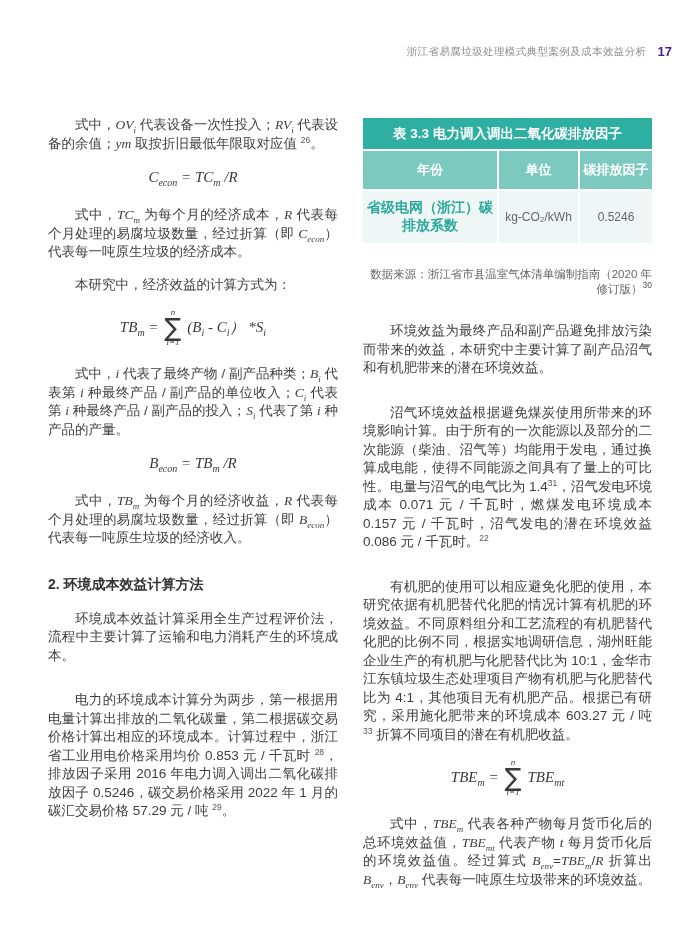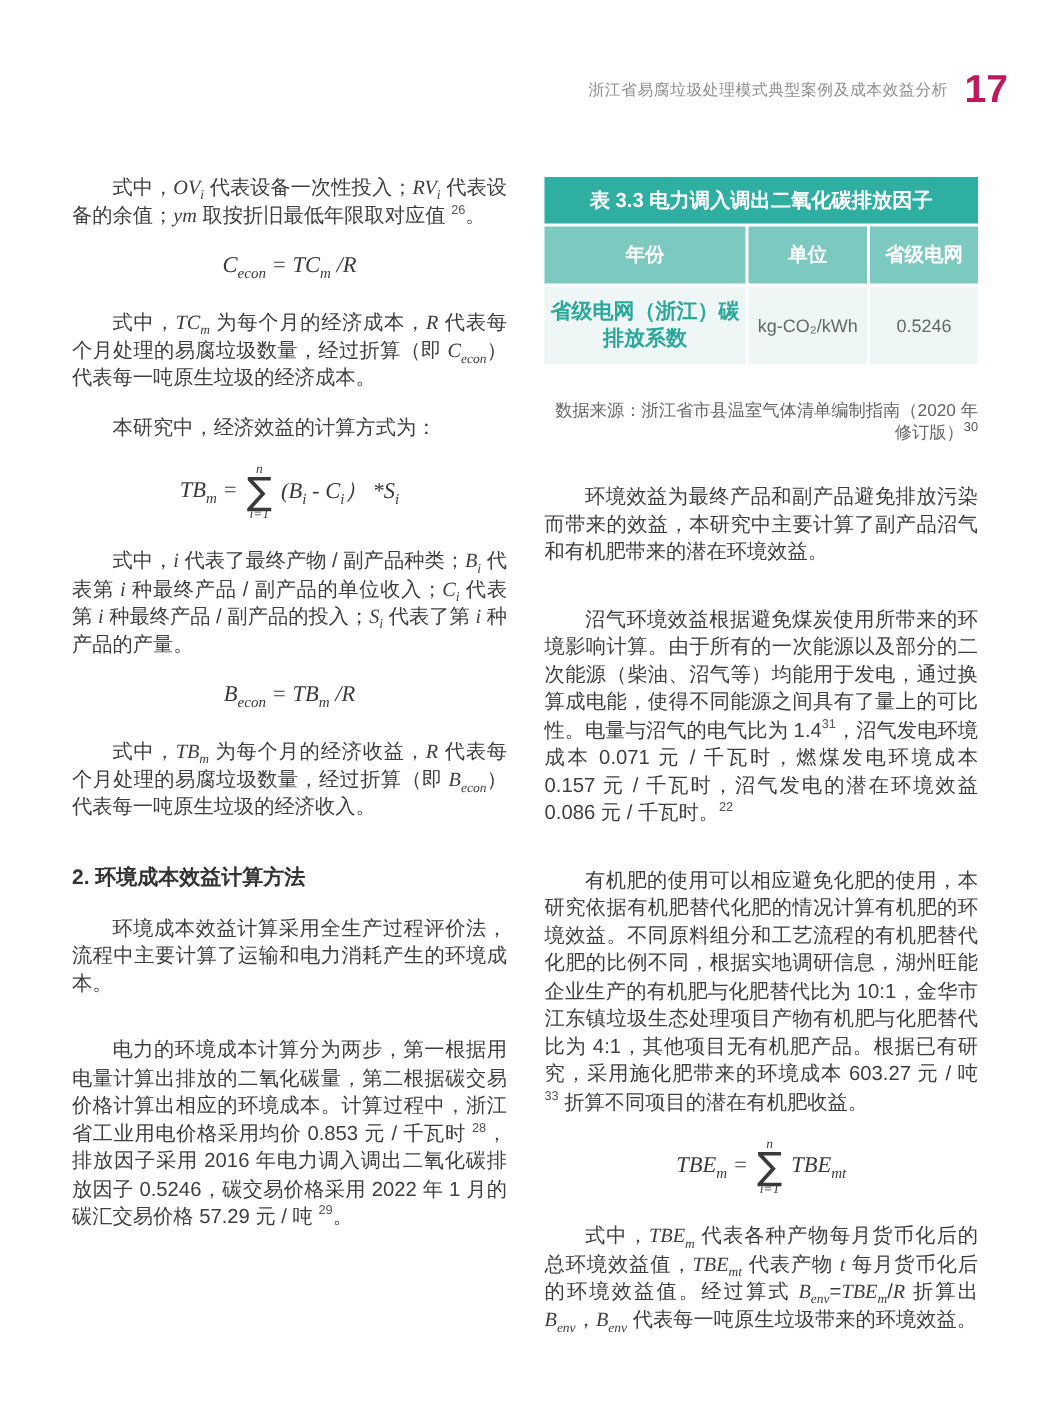--- a/index.html
+++ b/index.html
@@ -6,21 +6,21 @@
   .page {
     position:relative; width:700px; height:950px; margin:0 auto;
     background:#ffffff; overflow:hidden;
     font-family:"Liberation Sans", sans-serif;
     text-decoration:underline;
     -webkit-font-smoothing:antialiased;
   }
   
   .pg-header { position:absolute; top:44px; right:28px; display:flex; align-items:center; gap:11px; }
   .pg-header-title { font-size:10.5px; color:#8e8e8e; letter-spacing:0.4px; }
-  .pg-number { font-size:26px; font-weight:bold; color:#be185d; }
+  .pg-number { font-size:13px; font-weight:bold; color:#4c1d95; }
 
   
   .col { position:absolute; top:116px; }
   .col-left  { left:48px;  width:290px; }
   .col-right { left:363px; width:289px; }
 
   p.body {
     margin:0 0 14px; font-size:13.5px; line-height:18.5px; color:#3e3e3e;
     text-align:justify; text-indent:2em;
   }
@@ -87,21 +87,21 @@
     <p class="body space-after">环境成本效益计算采用全生产过程评价法，流程中主要计算了运输和电力消耗产生的环境成本。</p>
     <p class="body">电力的环境成本计算分为两步，第一根据用电量计算出排放的二氧化碳量，第二根据碳交易价格计算出相应的环境成本。计算过程中，浙江省工业用电价格采用均价 0.853 元 / 千瓦时 <sup>28</sup>，排放因子采用 2016 年电力调入调出二氧化碳排放因子 0.5246，碳交易价格采用 2022 年 1 月的碳汇交易价格 57.29 元 / 吨 <sup>29</sup>。</p>
   </div>
 
   <div class="col col-right">
     <div class="co2-table">
       <div class="tbl-title">表 3.3 电力调入调出二氧化碳排放因子</div>
       <div class="tbl-grid">
         <div class="th">年份</div>
         <div class="th">单位</div>
-        <div class="th">省级电网</div>
+        <div class="th">碳排放因子</div>
         <div class="td td-key">省级电网（浙江）碳排放系数</div>
         <div class="td">kg-CO₂/kWh</div>
         <div class="td">0.5246</div>
       </div>
     </div>
     <p class="source">数据来源：浙江省市县温室气体清单编制指南（2020 年修订版）<sup>30</sup></p>
     <p class="body space-after">环境效益为最终产品和副产品避免排放污染而带来的效益，本研究中主要计算了副产品沼气和有机肥带来的潜在环境效益。</p>
     <p class="body space-after">沼气环境效益根据避免煤炭使用所带来的环境影响计算。由于所有的一次能源以及部分的二次能源（柴油、沼气等）均能用于发电，通过换算成电能，使得不同能源之间具有了量上的可比性。电量与沼气的电气比为 1.4<sup>31</sup>，沼气发电环境成本 0.071 元 / 千瓦时，燃煤发电环境成本 0.157 元 / 千瓦时，沼气发电的潜在环境效益 0.086 元 / 千瓦时。<sup>22</sup></p>
     <p class="body">有机肥的使用可以相应避免化肥的使用，本研究依据有机肥替代化肥的情况计算有机肥的环境效益。不同原料组分和工艺流程的有机肥替代化肥的比例不同，根据实地调研信息，湖州旺能企业生产的有机肥与化肥替代比为 10:1，金华市江东镇垃圾生态处理项目产物有机肥与化肥替代比为 4:1，其他项目无有机肥产品。根据已有研究，采用施化肥带来的环境成本 603.27 元 / 吨 <sup>33</sup> 折算不同项目的潜在有机肥收益。</p>
     <div class="formula formula-sum">

